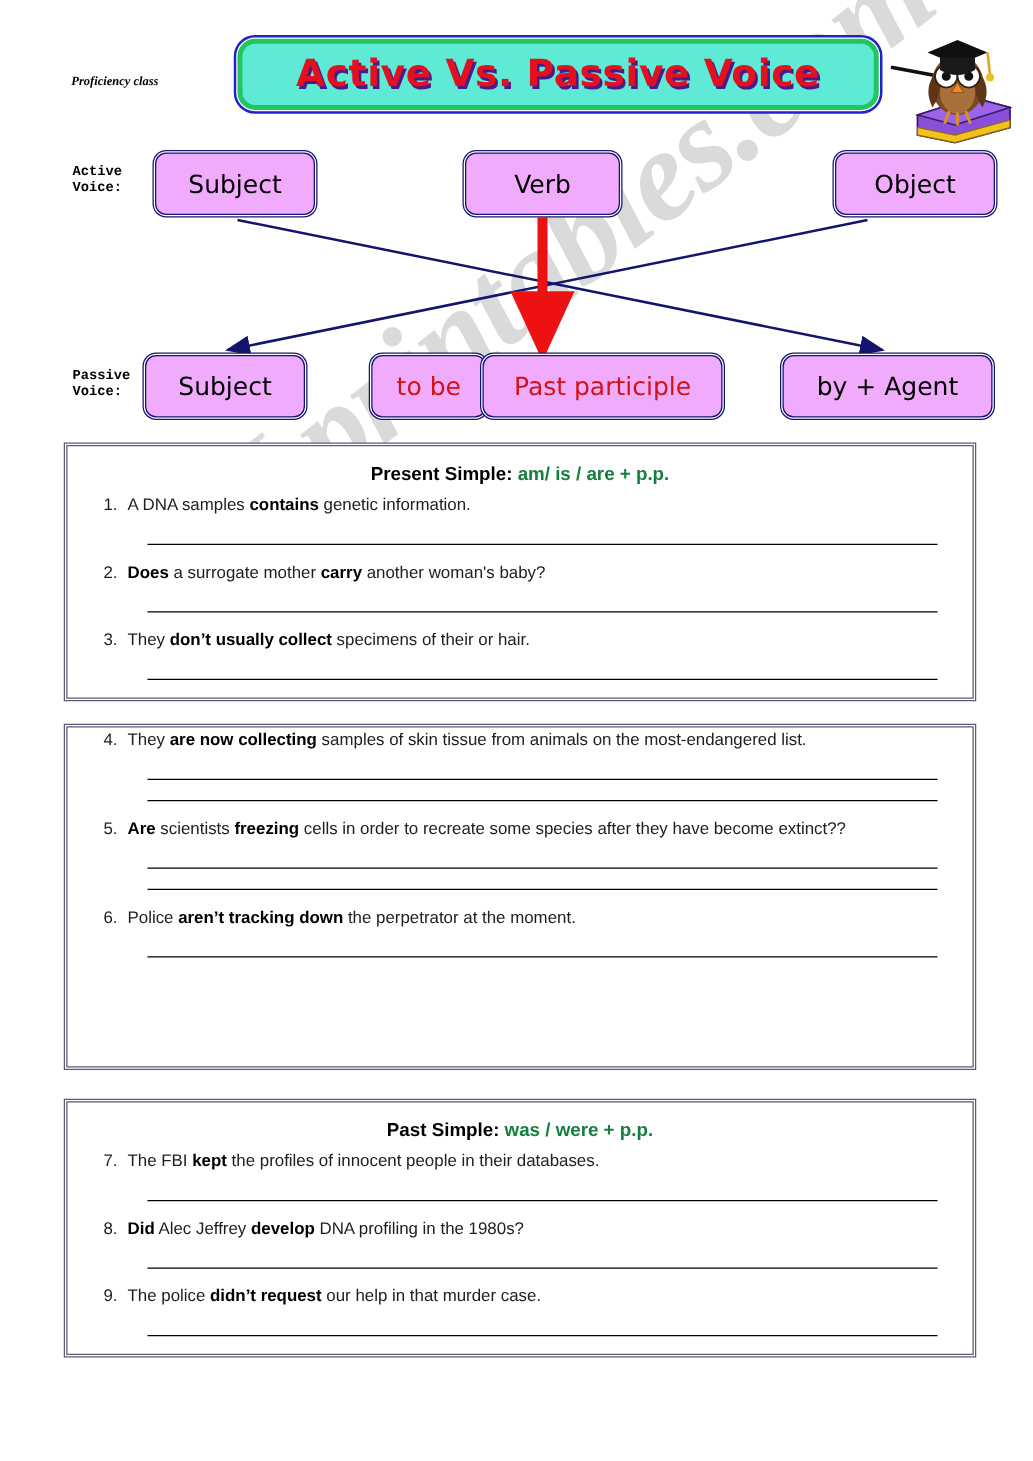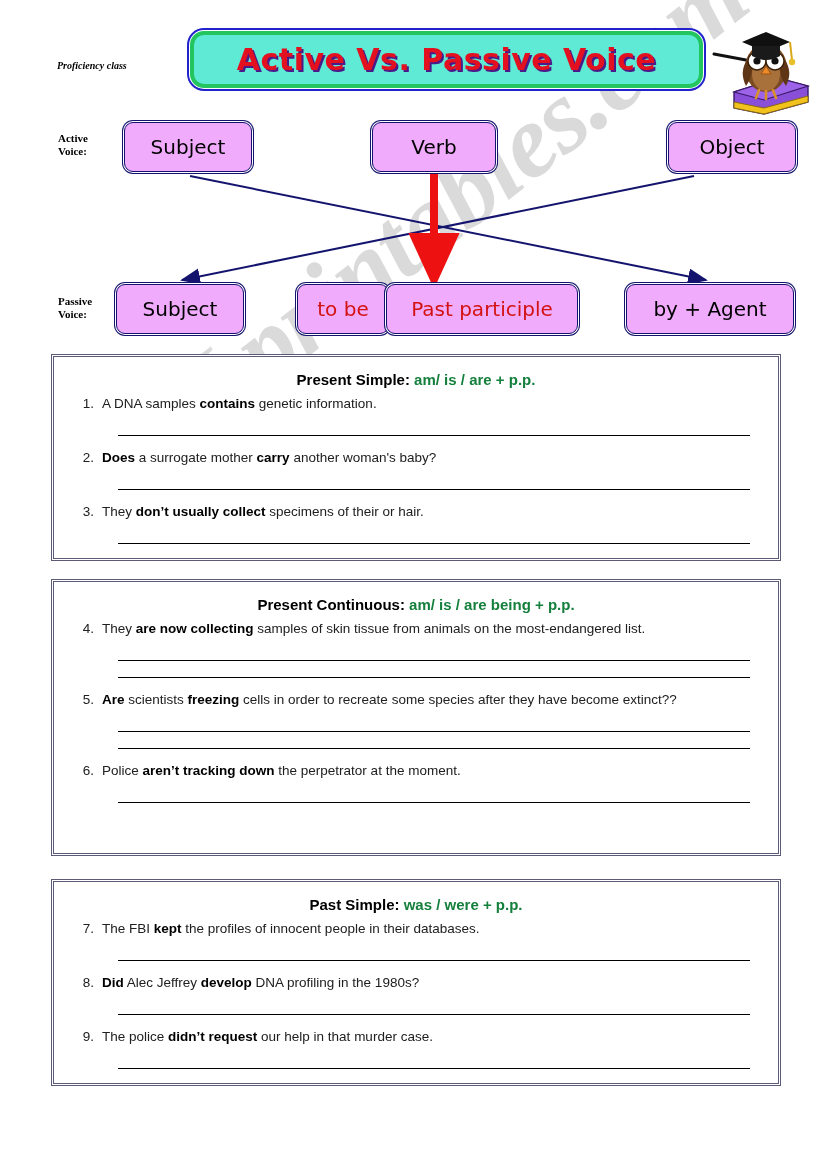--- a/index.html
+++ b/index.html
@@ -108,21 +108,21 @@
   #diagram {
     position: absolute;
     left: 0;
     top: 110px;
     width: 826px;
     height: 240px;
     z-index: 10;
   }
   .voice-label {
     position: absolute;
-    font-family: Liberation Serif, serif;
+    font-family: Liberation Mono, monospace;
     font-size: 11px;
     font-weight: bold;
     color: #000000;
     line-height: 1.15;
     white-space: pre-line;
   }
   #active-label  { left: 58px; top: 22px; }
   #passive-label { left: 58px; top: 185px; }
 
   .dbox {
@@ -346,21 +346,20 @@
         <div class="item-row">
           <span class="item-num">3.</span>
           <span class="item-text"><span>They </span><b>don’t usually collect</b><span> specimens of their or hair.</span></span>
         </div>
         <div class="sp-20"></div>
         <div class="answer-line"></div>
         <div class="sp-12"></div>
       </div>
     </div>
   <div class="section" id="section-1">
-      <div class="section-heading"><span>Present Continuous: </span><span class="formula">am/ is / are  being +  p.p.</span></div>
       <div class="item">
         <div class="item-row">
           <span class="item-num">4.</span>
           <span class="item-text"><span>They </span><b>are now collecting</b><span> samples of skin tissue from animals on the most-endangered list.</span></span>
         </div>
         <div class="sp-20"></div>
         <div class="answer-line"></div>
         <div class="sp-16"></div>
         <div class="answer-line"></div>
         <div class="sp-12"></div>

